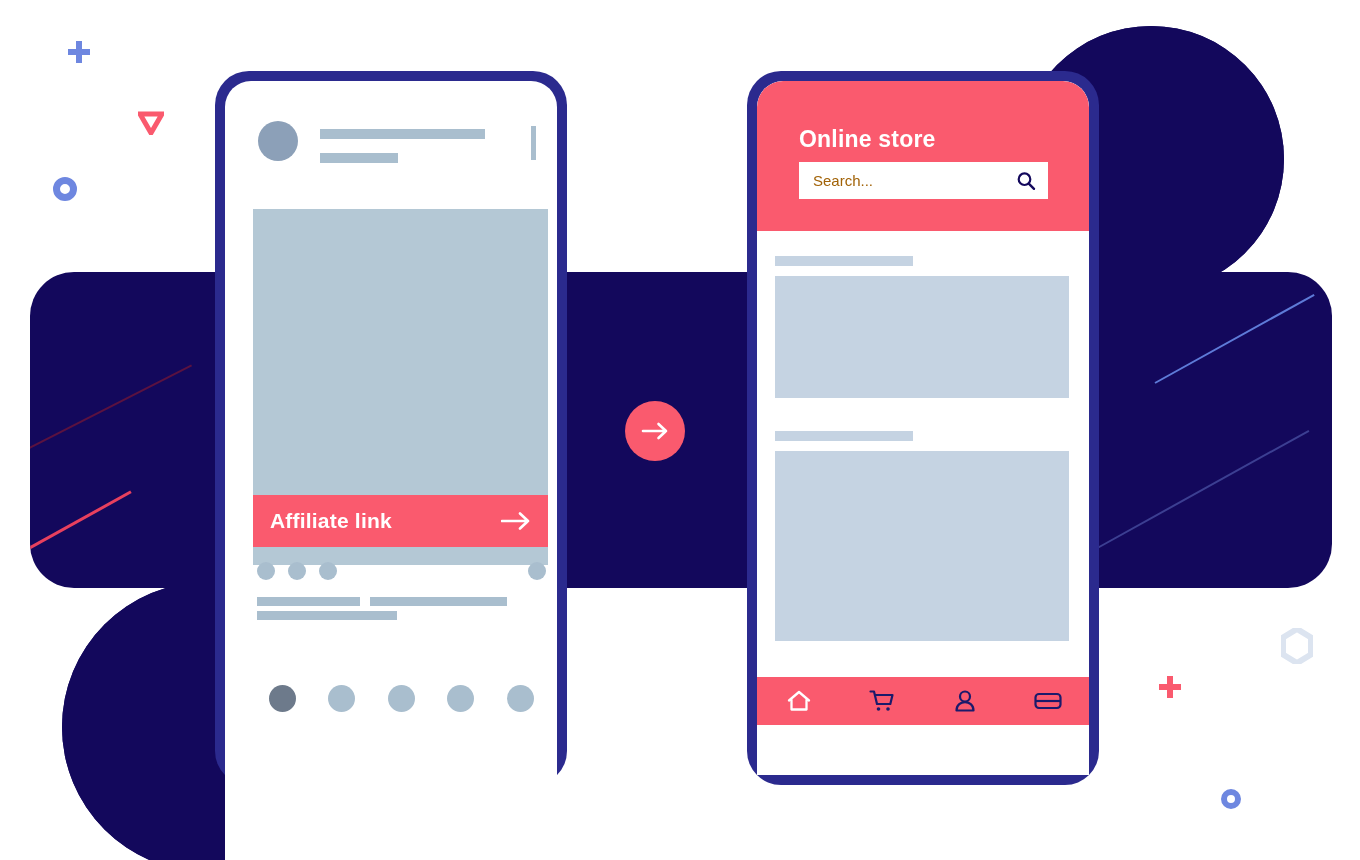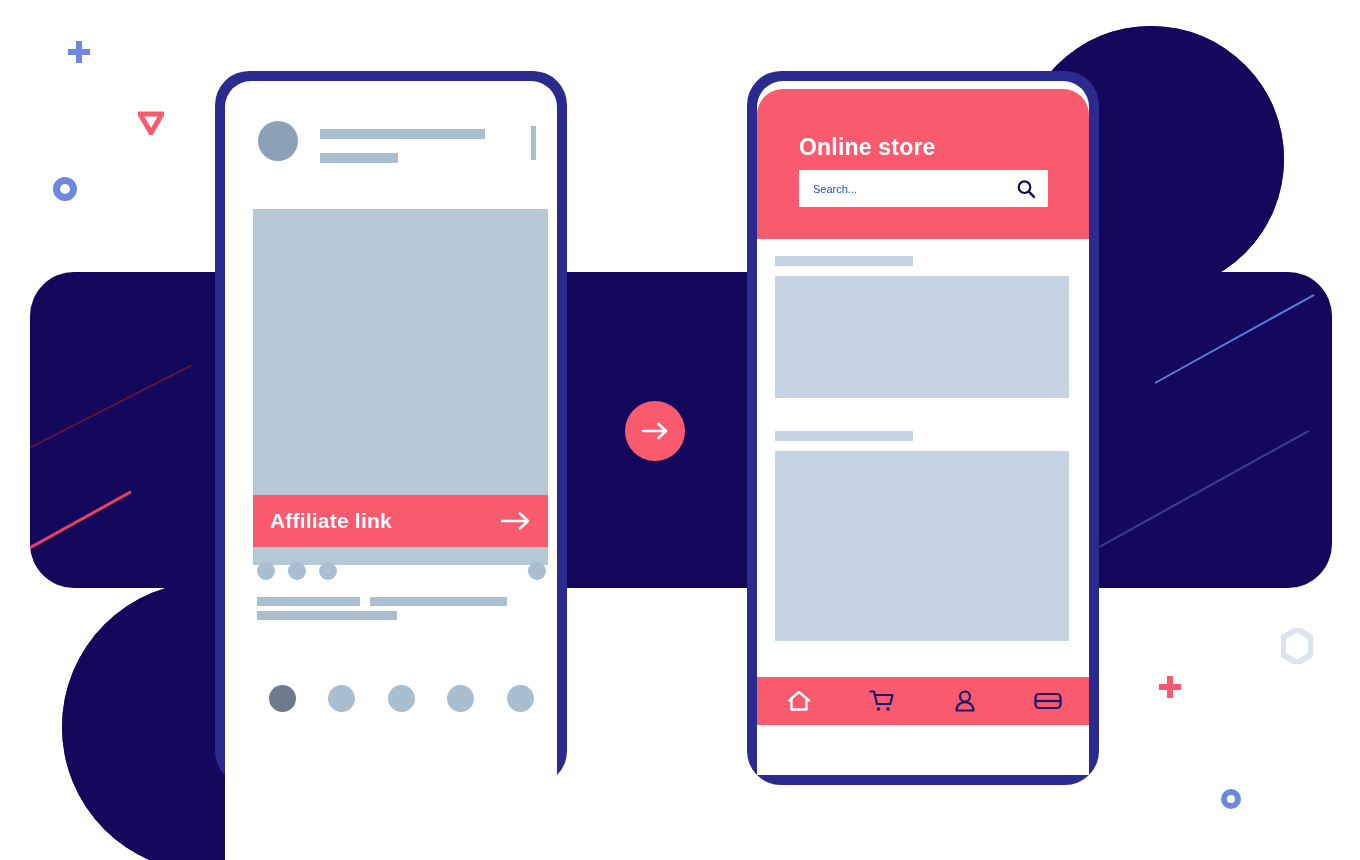--- a/index.html
+++ b/index.html
@@ -178,22 +178,22 @@
   }
   .search-box {
     position: absolute;
     background: #ffffff;
     display: flex;
     align-items: center;
     box-sizing: border-box;
     padding: 0 12px 0 14px;
   }
   .search-text {
-    color: #1d4ed8;
-    font-size: 11px;
+    color: #a16207;
+    font-size: 15px;
     flex: 1;
   }
   .store-block {
     position: absolute;
     background: #C5D3E2;
   }
   .store-cap {
     position: absolute;
     background: #C5D3E2;
   }
@@ -298,21 +298,21 @@
 
   <div class="arrow-btn" style="left:625px; top:401px; width:60px; height:60px;">
     <svg width="28" height="18" viewBox="0 0 28 18">
       <path d="M2 9 L25 9 M17.5 2 L25 9 L17.5 16" fill="none" stroke="#ffffff" stroke-width="2.6" stroke-linecap="round" stroke-linejoin="round"></path>
     </svg>
   </div>
 
   <div class="phone" style="left:747px; top:71px; width:352px; height:714px;">
     <div class="phone-screen" style="left:10px; top:10px; width:332px; height:694px; border-radius:26px 26px 0 0;">
 
-      <div class="store-header" style="height:150px; border-radius:26px 26px 0 0;margin-top:8px;">
+      <div class="store-header" style="height:150px; border-radius:26px 26px 0 0;">
         <div class="store-title" style="left:42px; top:45px;">Online store</div>
         <div class="search-box" style="left:42px; top:81px; width:249px; height:37px;">
           <span class="search-text">Search...</span>
           <svg width="20" height="20" viewBox="0 0 20 20">
             <circle cx="8.5" cy="8.2" r="5.8" fill="none" stroke="#13085C" stroke-width="2.2"></circle>
             <path d="M12.8 12.6 L18 17.8" stroke="#13085C" stroke-width="2.4" stroke-linecap="round"></path>
           </svg>
         </div>
       </div>
 

